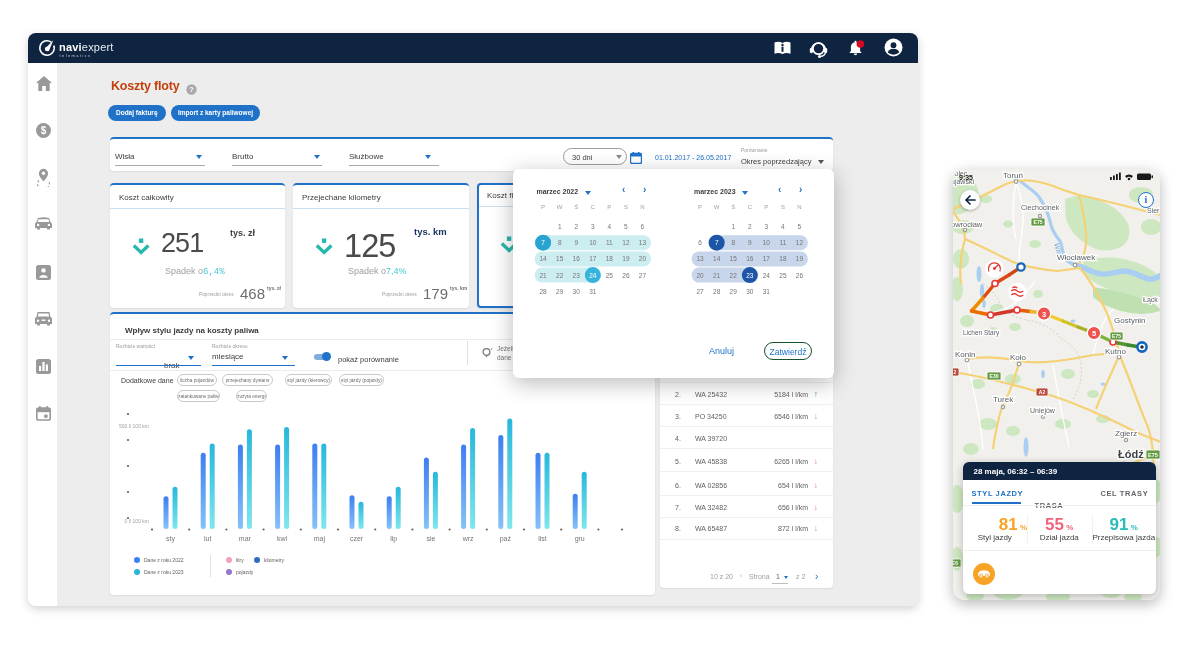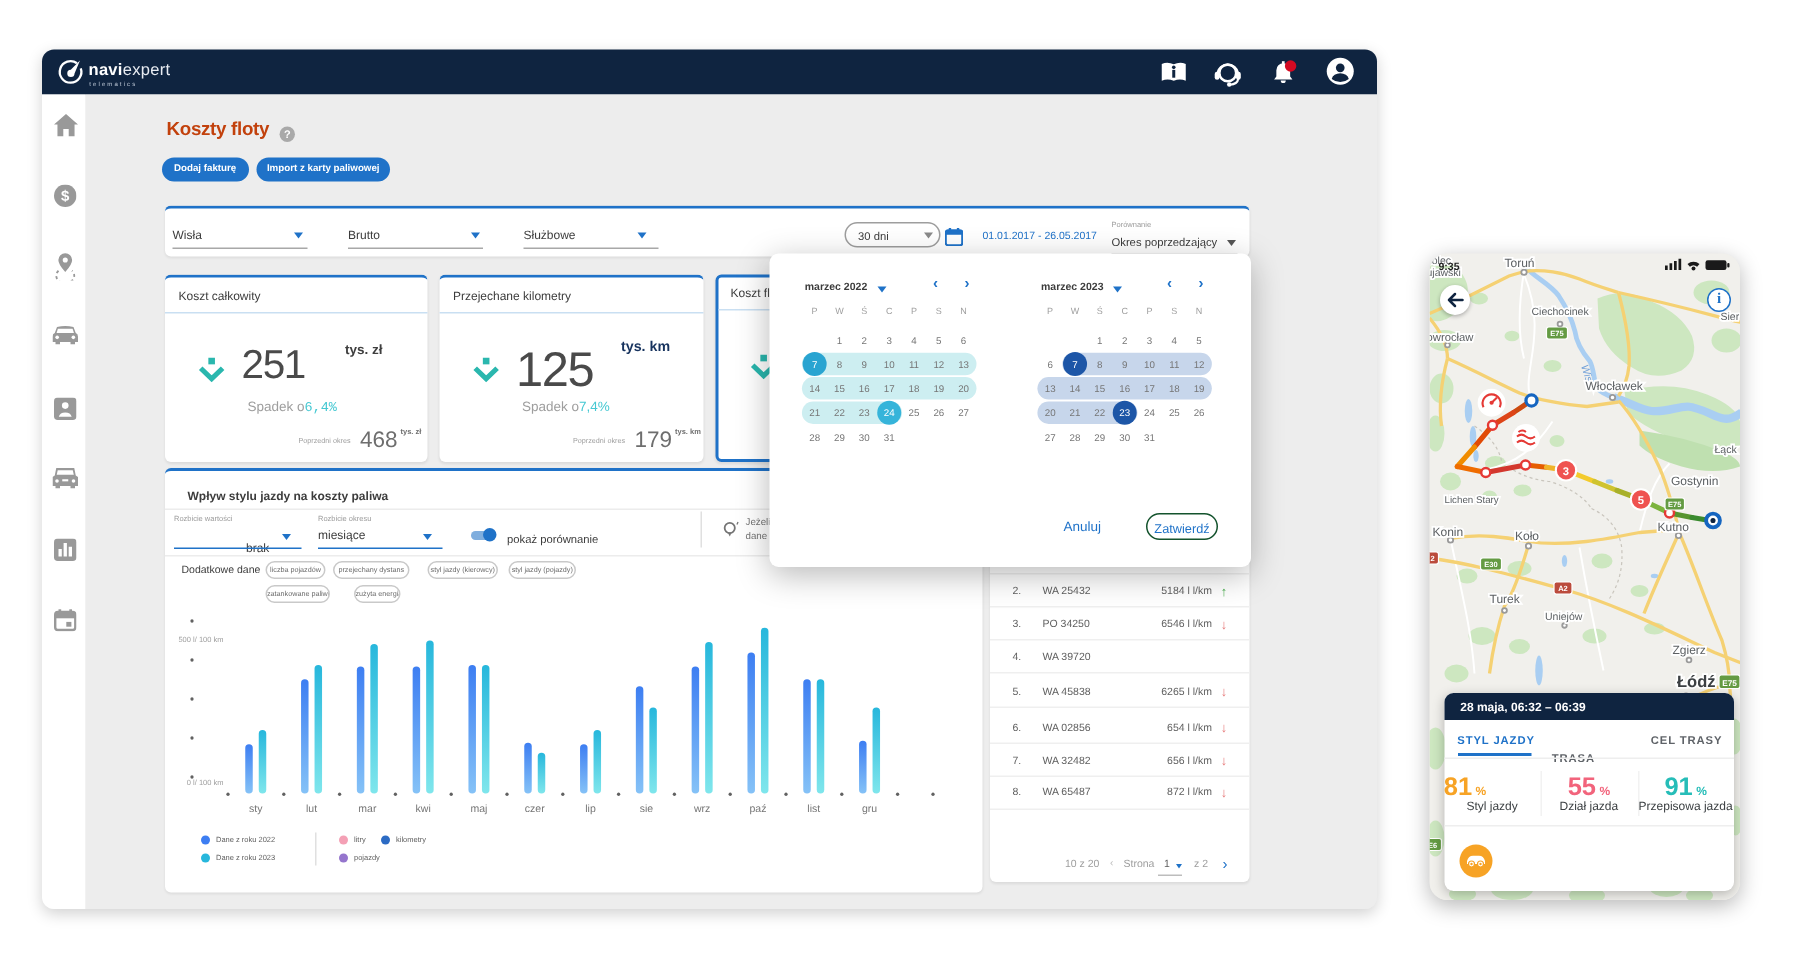--- a/index.html
+++ b/index.html
@@ -678,21 +678,21 @@
     <div class="abs" style="left:9.5px;top:293px;width:193.5px;height:132px;background:#fff;border-radius:6px;box-shadow:0 2px 8px rgba(0,0,0,.25);">
       <div class="abs" style="left:0;top:0;width:193.5px;height:18px;background:#0f2440;border-radius:6px 6px 0 0;"></div>
       <div class="abs" style="left:11px;top:4.5px;font-size:8px;color:#fff;font-weight:bold;">28 maja, 06:32 – 06:39</div>
       <div class="abs" style="left:9px;top:27px;font-size:7.5px;font-weight:bold;color:#1f72c8;letter-spacing:.6px;">STYL JAZDY</div>
       <div class="abs" style="left:72px;top:27px;font-size:7.5px;font-weight:bold;color:#5f6368;letter-spacing:.6px;margin-top:12px;">TRASA</div>
       <div class="abs" style="left:138px;top:27px;font-size:7.5px;font-weight:bold;color:#5f6368;letter-spacing:.6px;">CEL TRASY</div>
       <div class="abs" style="left:9px;top:40px;width:49px;height:2px;background:#1f72c8;"></div>
       <div class="abs" style="left:0;top:43px;width:193.5px;border-bottom:1px solid #eee;"></div>
       <div class="abs" style="left:64.5px;top:52px;height:30px;border-left:1px solid #f2f2f2;"></div>
       <div class="abs" style="left:129px;top:52px;height:30px;border-left:1px solid #f2f2f2;"></div>
-      <div class="abs" style="left:0px;top:53px;width:64.5px;text-align:left;font-size:17px;font-weight:bold;color:#f7a325;">81<span style="font-size:8px;">&nbsp;%</span></div>
+      <div class="abs" style="left:0px;top:53px;width:64.5px;text-align:right;font-size:17px;font-weight:bold;color:#f7a325;">81<span style="font-size:8px;">&nbsp;%</span></div>
       <div class="abs" style="left:64.5px;top:53px;width:64.5px;text-align:center;font-size:17px;font-weight:bold;color:#f2647c;">55<span style="font-size:8px;">&nbsp;%</span></div>
       <div class="abs" style="left:129px;top:53px;width:64.5px;text-align:center;font-size:17px;font-weight:bold;color:#26bdb8;">91<span style="font-size:8px;">&nbsp;%</span></div>
       <div class="abs" style="left:0px;top:71px;width:64.5px;text-align:center;font-size:8px;color:#3c4043;">Styl jazdy</div>
       <div class="abs" style="left:64.5px;top:71px;width:64.5px;text-align:center;font-size:8px;color:#3c4043;">Dział jazda</div>
       <div class="abs" style="left:129px;top:71px;width:64.5px;text-align:center;font-size:8px;color:#3c4043;">Przepisowa jazda</div>
       <div class="abs" style="left:0;top:88px;width:193.5px;border-bottom:1px solid #eee;"></div>
       <div class="abs" style="left:10px;top:101px;width:22px;height:22px;border-radius:50%;background:#f7a325;"></div>
       <svg class="abs" style="left:13px;top:107px" width="16" height="10" viewBox="0 0 16 10">
         <path d="M2,5 Q3,1.5 6,1.5 L10,1.5 Q13,1.5 14,5 L14,7 2,7 Z" fill="#fff"></path>
         <circle cx="5" cy="7" r="2" fill="#fff" stroke="#f7a325" stroke-width="0.8"></circle>

